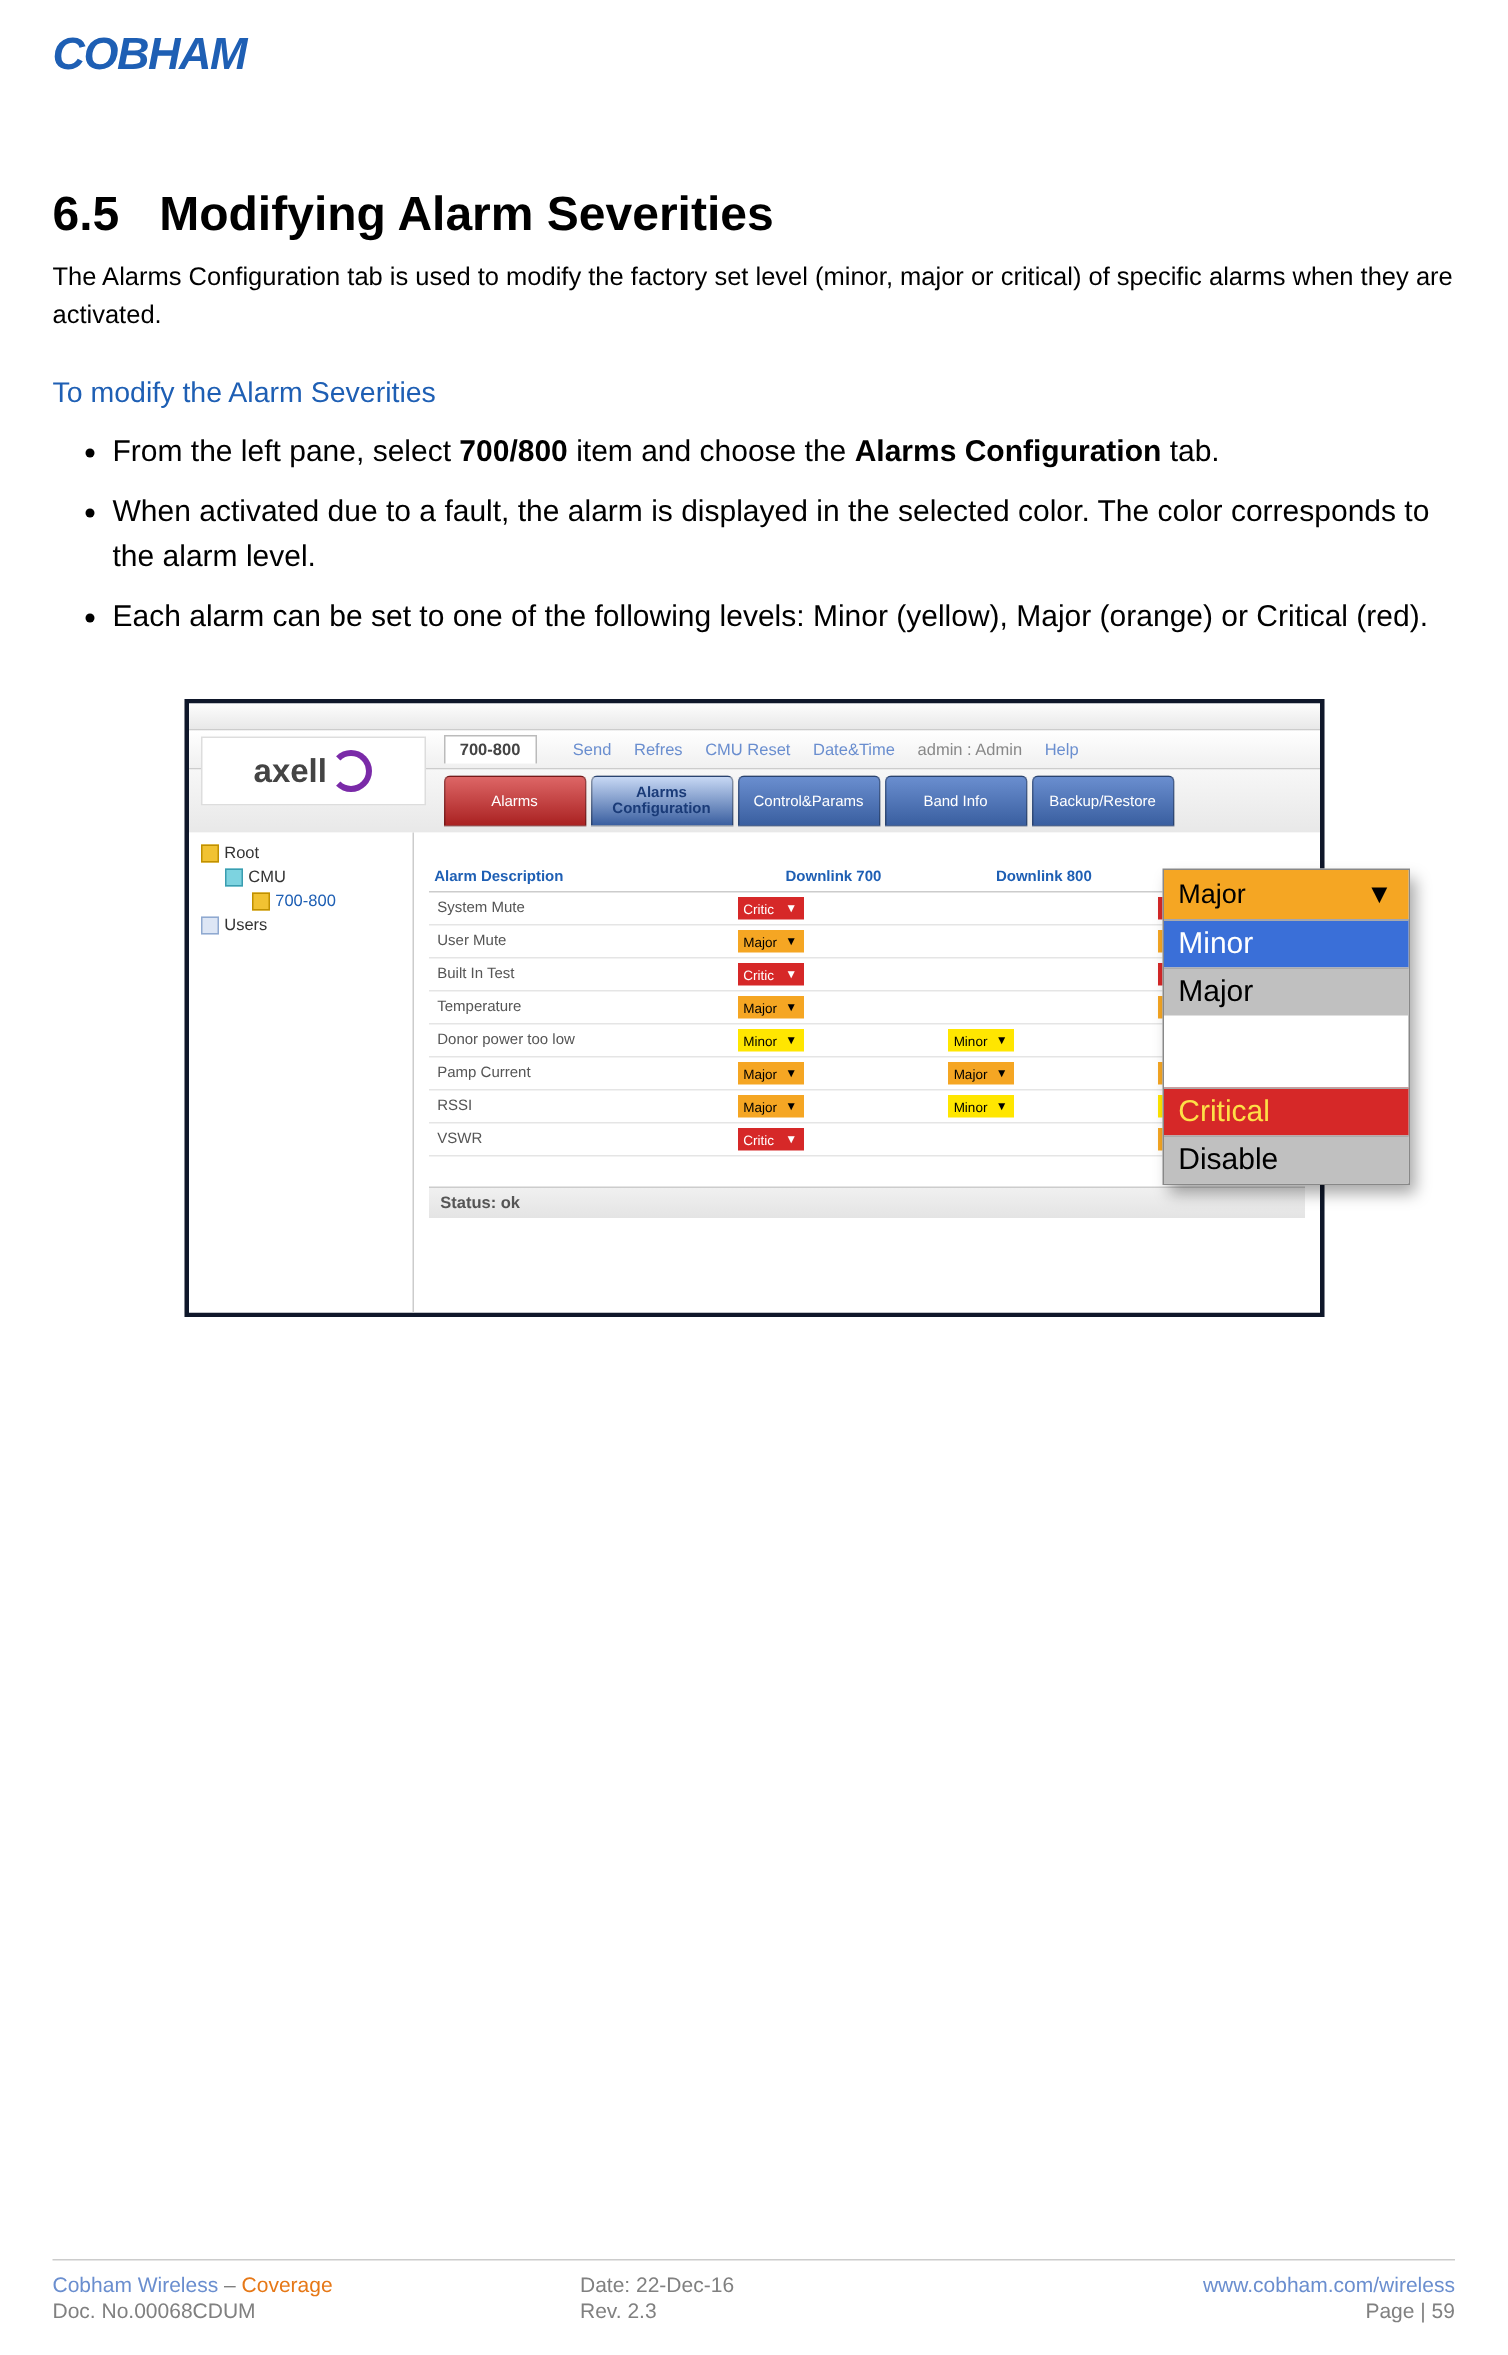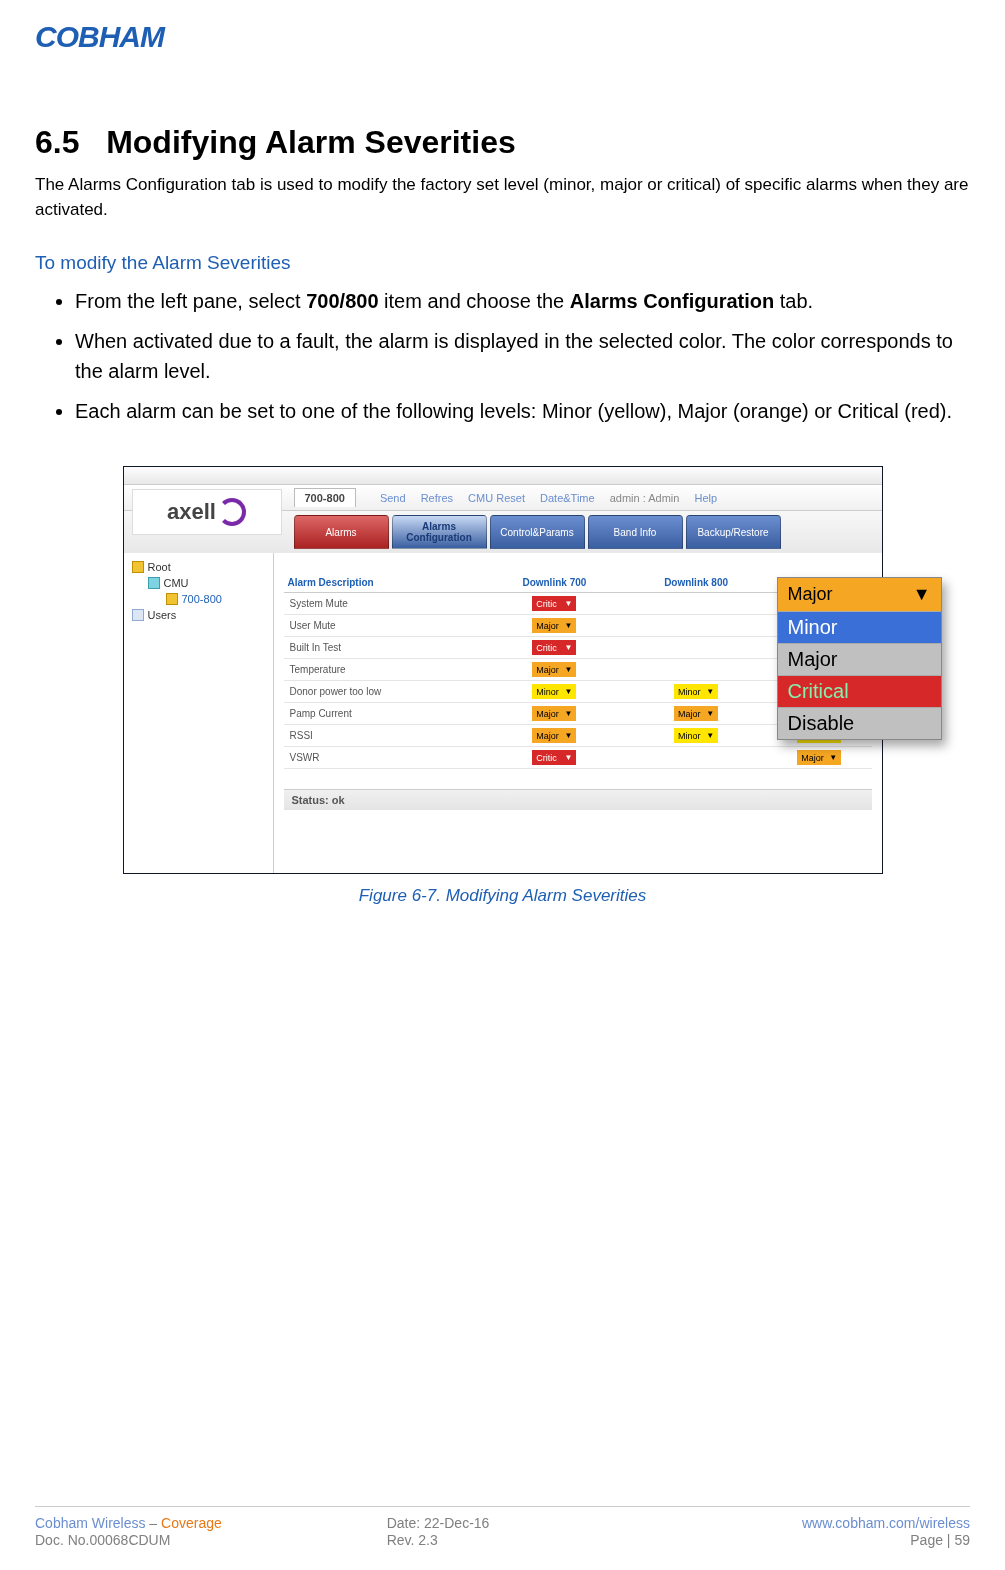--- a/index.html
+++ b/index.html
@@ -56,21 +56,21 @@
   }
   ul.bullets li { margin-bottom: 10px; }
   .bold { font-weight: bold; }
   .figure-wrap {
     text-align: center;
     margin-top: 40px;
   }
   .app-shell {
     width: 760px;
     margin: 0 auto;
-    border: 1px solid #0f172a;
+    border: 3px solid #0f172a;
     background: #f4f4f4;
     text-align: left;
     font-size: 11px;
     position: relative;
   }
   .app-titlebar {
     height: 18px;
     background: linear-gradient(#fdfdfd,#e8e8e8);
     border-bottom: 1px solid #ccc;
   }
@@ -182,21 +182,21 @@
     font-weight: bold;
     border-bottom: 1px solid #ccc;
     padding: 4px 6px;
     text-align: center;
   }
   .alarm-table th.desc { text-align: left; width: 200px; padding-left: 4px;}
   .alarm-table td {
     border-bottom: 1px solid #e5e5e5;
     padding: 3px 6px;
     color: #555;
-    text-align: center;
+    text-align: left;
   }
   .alarm-table td.desc { text-align: left; }
   .sev {
     display: inline-flex;
     align-items: center;
     padding: 0 4px;
     height: 15px;
     color: #000;
     font-size: 9px;
     min-width: 44px;
@@ -233,21 +233,21 @@
     font-size: 18px;
     font-weight: 500;
   }
   .popup .opt {
     padding: 4px 10px;
     font-size: 20px;
     background: #c0c0c0;
     border-top: 1px solid #aaa;
   }
   .popup .opt.sel-blue { background: #3a6fd8; color:#fff; }
-  .popup .opt.red { background: #d62828; color:#86efac; }
+  .popup .opt.red { background: #d62828; color:#fde047;margin-top:48px; }
   .caption {
     text-align: center;
     color: #1e5fb4;
     font-style: italic;
     font-size: 17px;
     margin-top: 12px;
   }
   .footer {
     position: absolute;
     bottom: 22px;
@@ -464,21 +464,20 @@
         <span>Major</span>
         <span>▼</span>
       </div>
       <div class="opt sel-blue">Minor</div>
       <div class="opt">Major</div>
       <div class="opt red">Critical</div>
       <div class="opt">Disable</div>
     </div>
 
   </div>
-  <div class="caption">Figure 6-7. Modifying Alarm Severities</div>
 </div>
 
 <div class="footer">
   <div>
     <span>Cobham Wireless</span><span class="grey"> – </span><span class="orange">Coverage</span>
   </div>
   <div class="center grey">Date: 22-Dec-16</div>
   <div class="right">www.cobham.com/wireless</div>
   <div class="grey">Doc. No.00068CDUM</div>
   <div class="center grey">Rev. 2.3</div>

